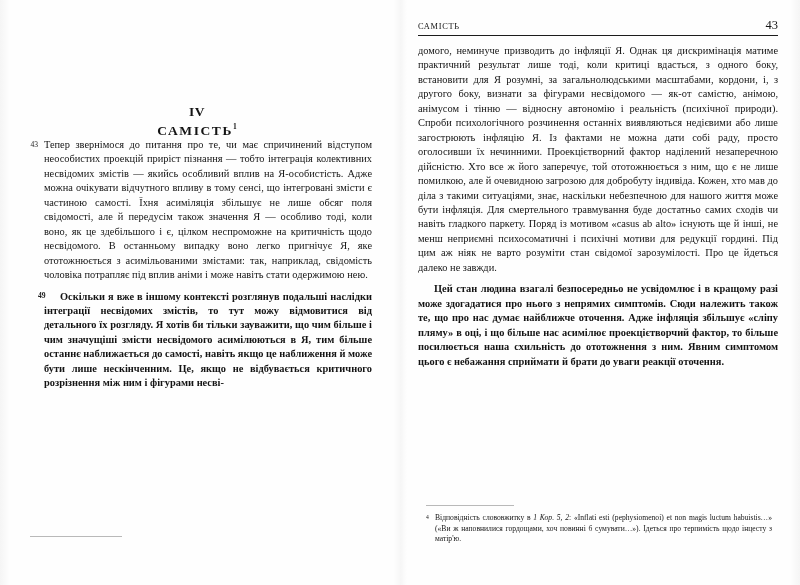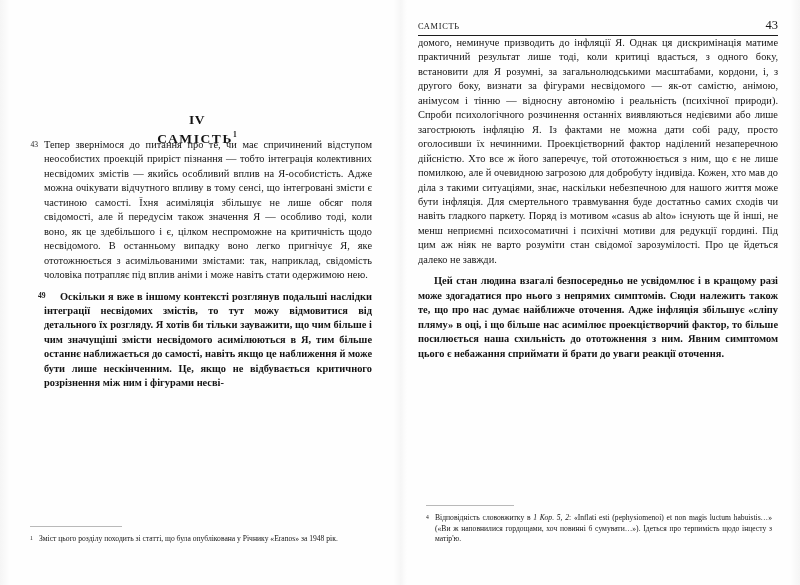--- a/index.html
+++ b/index.html
@@ -22,21 +22,21 @@
     background: #fefefe;
     display: flex;
   }
 
   
   .page {
     position: relative;
     box-sizing: border-box;
     height: 585px;
   }
-  .page-left  { width: 400px; padding: 16px 28px 0 22px; }
+  .page-left  { width: 400px; padding: 8px 28px 0 22px; }
   .page-right { width: 400px; padding: 0 22px 0 18px; }
 
   
   .runhead {
     position: absolute;
     top: 18px;
     left: 18px;
     right: 22px;
     height: 16px;
   }
@@ -77,21 +77,21 @@
   }
   .chapter-title sup { font-size: 7.5px; letter-spacing: 0; font-weight: bold; }
 
   
   .col-body {
     position: absolute;
     left: 22px;
     right: 28px;
   }
   .page-left  .col-body { top: 138px; }
-  .page-right .col-body { top: 36px; left: 18px; right: 22px; }
+  .page-right .col-body { top: 44px; left: 18px; right: 22px; }
 
   .para {
     position: relative;
     font-size: 10.4px;
     line-height: 14.45px;
     text-align: justify;
     text-justify: inter-word;
     margin: 0 0 0 0;
     padding-left: 22px;
     hyphens: none;
@@ -192,24 +192,20 @@
       <p class="para indent-first">
         <span class="margin-num">49</span>
         <span>Оскільки я вже в іншому контексті розглянув подальші наслідки інтеграції несвідомих змістів, то тут можу відмовитися від детального їх розгляду. Я хотів би тільки зауважити, що чим більше і чим значущіші змісти несвідомого асимілюються в Я, тим більше останнє наближається до самості, навіть якщо це наближення й може бути лише нескінченним. Це, якщо не відбувається критичного розрізнення між ним і фігурами несві-</span>
       </p>
 
     </div>
 
     <div class="footnotes">
       <div class="fn-rule"></div>
 
-      <p class="fn">
-        <span class="fn-marker">1</span>
-        <span>Зміст цього розділу походить зі статті, що була опублікована у Річнику «Eranos» за 1948 рік.</span>
-      </p>
 
     </div>
 
     <div class="page-edge-shade edge-left"></div>
   </div>
 
   <div class="page page-right">
 
     <div class="runhead">
       <div class="runhead-inner">

